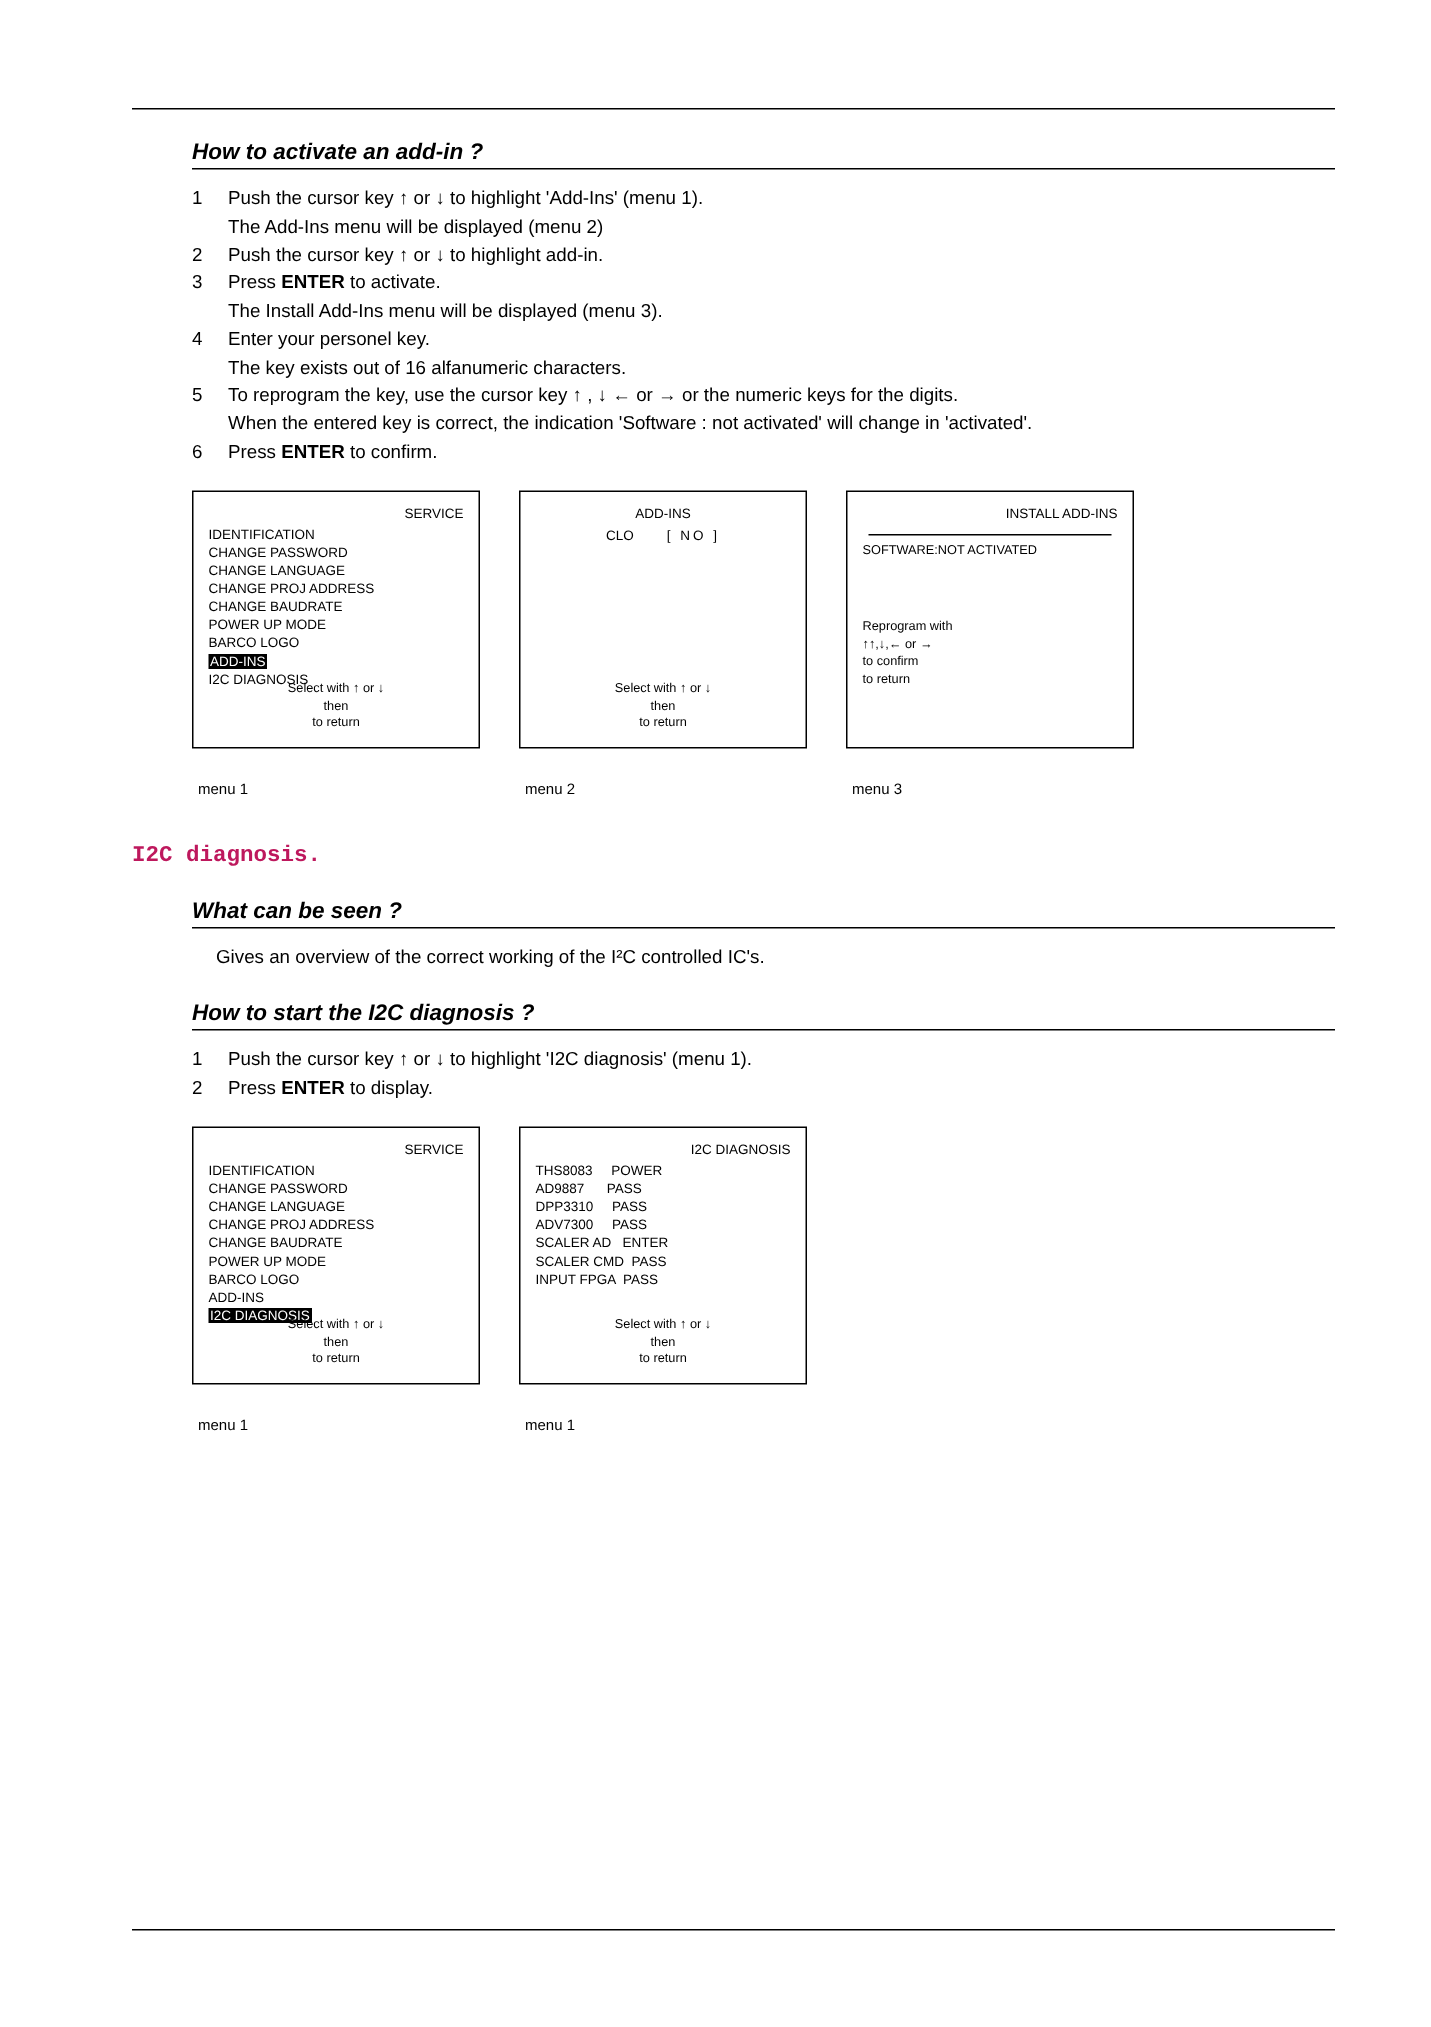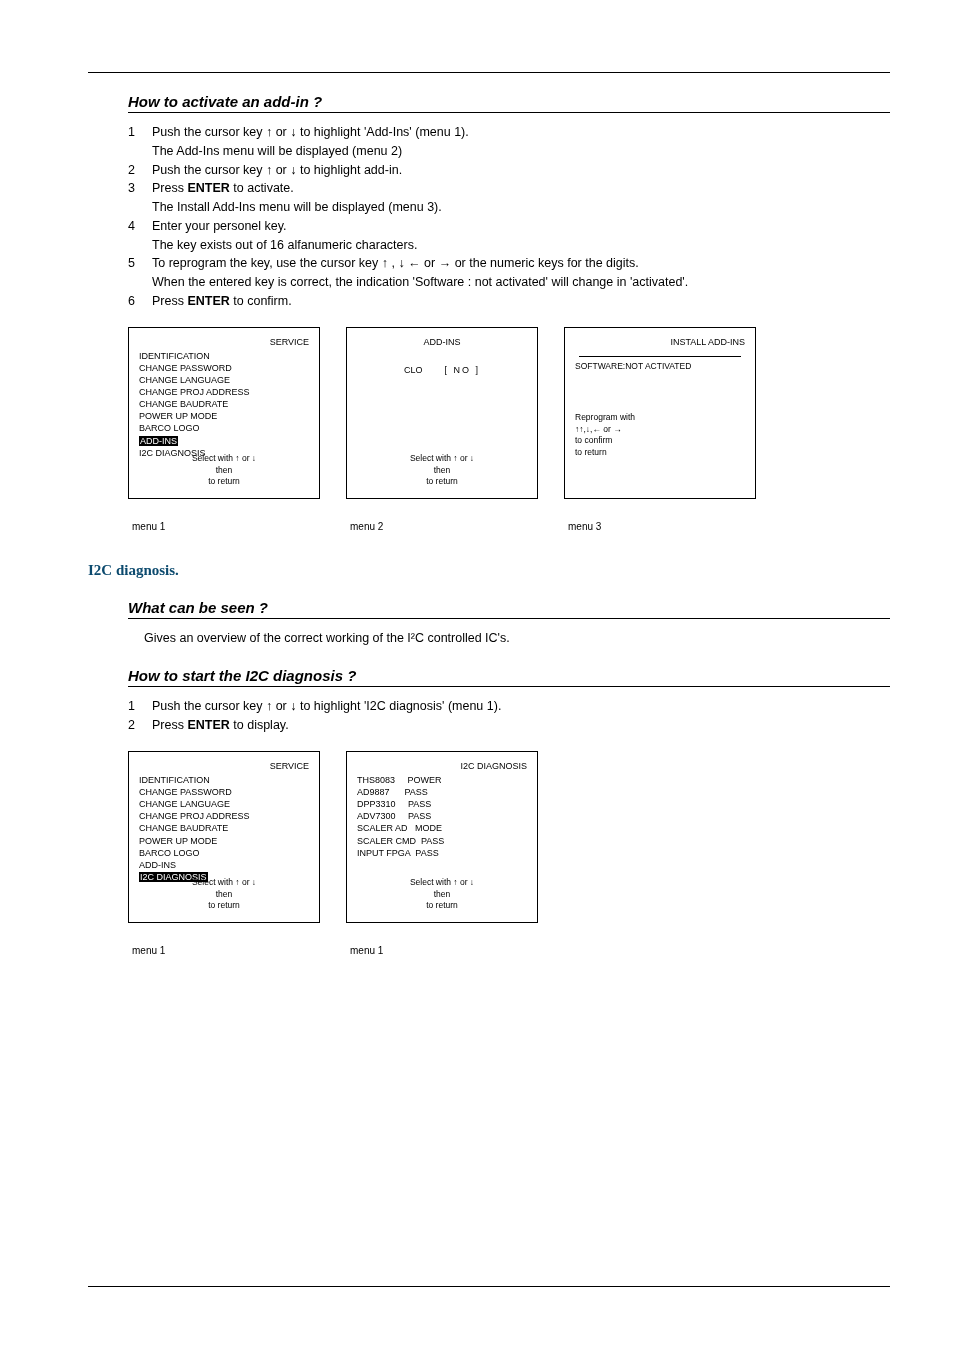--- a/index.html
+++ b/index.html
@@ -1,37 +1,37 @@
 <!DOCTYPE html>
 <html><head>
 <meta charset="utf-8">
 <style>
   html,body{margin:0;padding:0;font-family:Arial,Helvetica,sans-serif;color:#000;background:#fff}
   .page{width:954px;height:1351px;position:relative;box-sizing:border-box;padding:72px 64px 64px 64px}
   .hr-top{border-top:1px solid #000;margin-left:24px;margin-bottom:10px}
   .section-heading{font-family:Arial,Helvetica,sans-serif;font-style:italic;font-weight:bold;font-size:15px;margin:20px 0 2px 64px}
   .heading-rule{border-bottom:1px solid #000;margin-left:64px;margin-right:0;margin-bottom:10px}
-  .sub-heading{font-family:Liberation Serif, serif;font-weight:bold;font-size:15px;color:#0c4a6e;margin:30px 0 8px 24px}
+  .sub-heading{font-family:Liberation Mono, monospace;font-weight:bold;font-size:15px;color:#be185d;margin:30px 0 8px 24px}
   .body-text{font-size:12.5px;margin-left:80px;line-height:1.5}
   .ol{margin-left:64px;font-size:12.5px;line-height:1.5;padding:0}
   .ol .row{display:flex;margin-bottom:0}
   .ol .num{width:24px;flex-shrink:0}
   .ol .txt{}
   .menus{display:flex;gap:26px;margin-left:64px;margin-top:16px}
   .menu-col{display:flex;flex-direction:column}
   .menu-box{border:1px solid #000;width:192px;height:172px;position:relative;box-sizing:border-box;padding:8px 10px;font-size:9px;line-height:1.35;font-family:Arial,Helvetica,sans-serif}
   .menu-caption{font-size:10px;margin-top:22px;margin-left:4px}
   .menu-title{text-align:right;font-size:9px;margin-bottom:2px}
   .menu-items{margin-top:1px}
   .menu-item{white-space:pre}
   .highlight{color:#fff;background:#000;padding:0 1px}
   .menu-hint{position:absolute;bottom:10px;left:0;right:0;text-align:center;font-size:8.5px}
   .footer-rule{position:absolute;left:88px;right:64px;bottom:64px;border-top:1px solid #000}
   .addin-title{text-align:center}
-  .addin-row{display:flex;justify-content:center;gap:22px;margin-top:16px}
+  .addin-row{display:flex;justify-content:center;gap:22px;margin-top:3px}
   .addin-brackets{letter-spacing:2px}
   .install-title{text-align:right;margin-bottom:8px}
   .install-line{border-bottom:1px solid #000;margin:0 4px 2px 4px}
   .install-status{font-size:8.5px;margin-top:4px}
   .reprog{font-size:8.5px;margin-top:40px}
   .i2c-menu .line{white-space:pre}
 </style>
 </head>
 <body>
 
@@ -153,21 +153,21 @@
       <div class="menu-caption">menu 1</div>
     </div>
     <div class="menu-col">
       <div class="menu-box i2c-menu">
         <div class="menu-title">I2C DIAGNOSIS</div>
         <div class="menu-items" id="menuB2Lines">
             <div class="line">THS8083     POWER</div>
             <div class="line">AD9887      PASS</div>
             <div class="line">DPP3310     PASS</div>
             <div class="line">ADV7300     PASS</div>
-            <div class="line">SCALER AD   MODE</div>
+            <div class="line">SCALER AD   ENTER</div>
             <div class="line">SCALER CMD  PASS</div>
             <div class="line">INPUT FPGA  PASS</div>
           </div>
         <div class="menu-hint" id="menuB2Hint">Select with ↑ or ↓<br>then <enter><br><exit> to return</exit></enter></div>
       </div>
       <div class="menu-caption">menu 1</div>
     </div>
   </div>
 
   <div class="footer-rule"></div>

